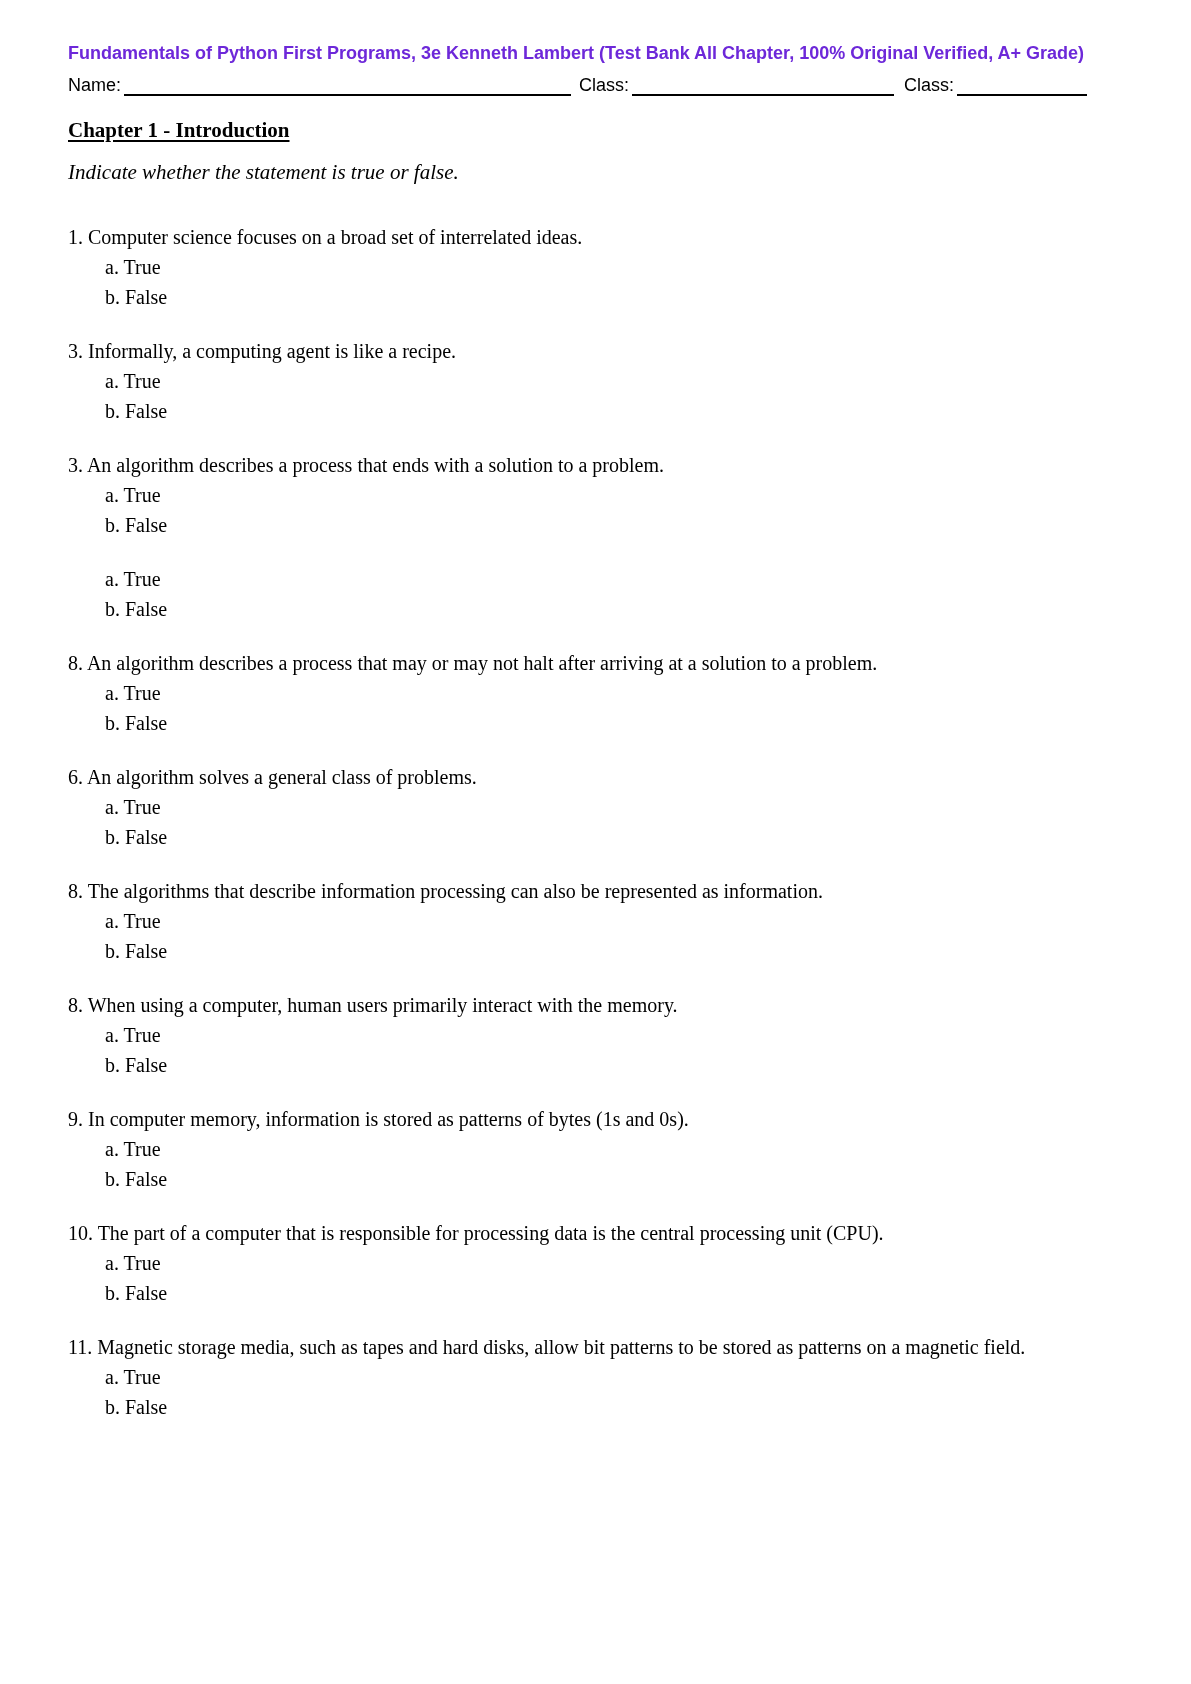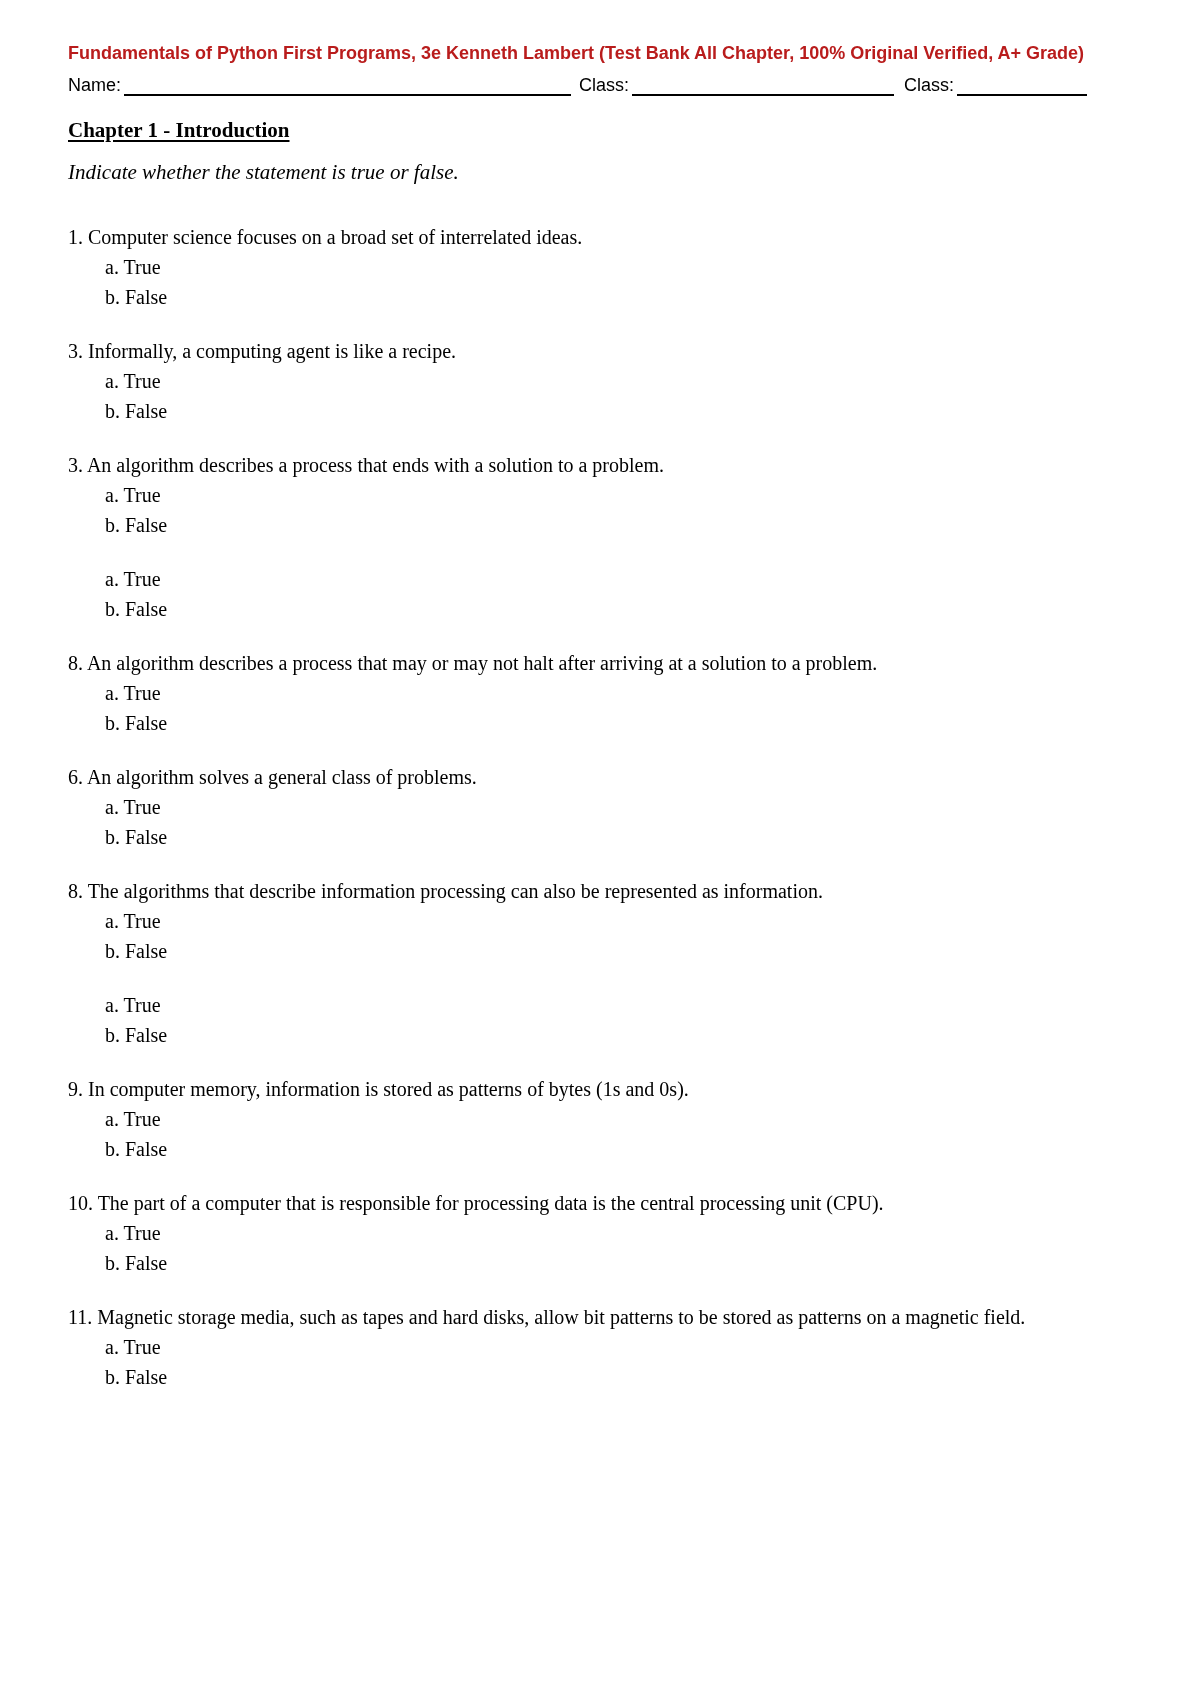--- a/index.html
+++ b/index.html
@@ -62,21 +62,21 @@
   }
   .question { margin: 0 0 24px 0; }
   .q-line { line-height: 30px; }
   .opt { line-height: 30px; padding-left: 37px; }
 </style>
 </head>
 <body>
 
 <div class="page">
 
-  <div class="doc-title" style="color: #b91c1c;">Fundamentals of Python First Programs, 3e Kenneth Lambert (Test Bank All Chapter, 100% Original Verified, A+ Grade)</div>
+  <div class="doc-title" style="color: #6d28d9;">Fundamentals of Python First Programs, 3e Kenneth Lambert (Test Bank All Chapter, 100% Original Verified, A+ Grade)</div>
 
   <div class="name-row">
     <span class="label">Name:</span>
     <span class="blank name-blank"></span>
     <span class="label">Class:</span>
     <span class="blank class-blank"></span>
     <span class="label">Class:</span>
     <span class="blank date-blank"></span>
   </div>
 
@@ -120,20 +120,21 @@
       <div class="opt">b. False</div>
     </div>
 
     <div class="question">
       <div class="q-line">8. The algorithms that describe information processing can also be represented as information.</div>
       <div class="opt">a. True</div>
       <div class="opt">b. False</div>
     </div>
 
     <div class="question">
+      <div class="q-line">8. When using a computer, human users primarily interact with the memory.</div>
       <div class="opt">a. True</div>
       <div class="opt">b. False</div>
     </div>
 
     <div class="question">
       <div class="q-line">9. In computer memory, information is stored as patterns of bytes (1s and 0s).</div>
       <div class="opt">a. True</div>
       <div class="opt">b. False</div>
     </div>
 

